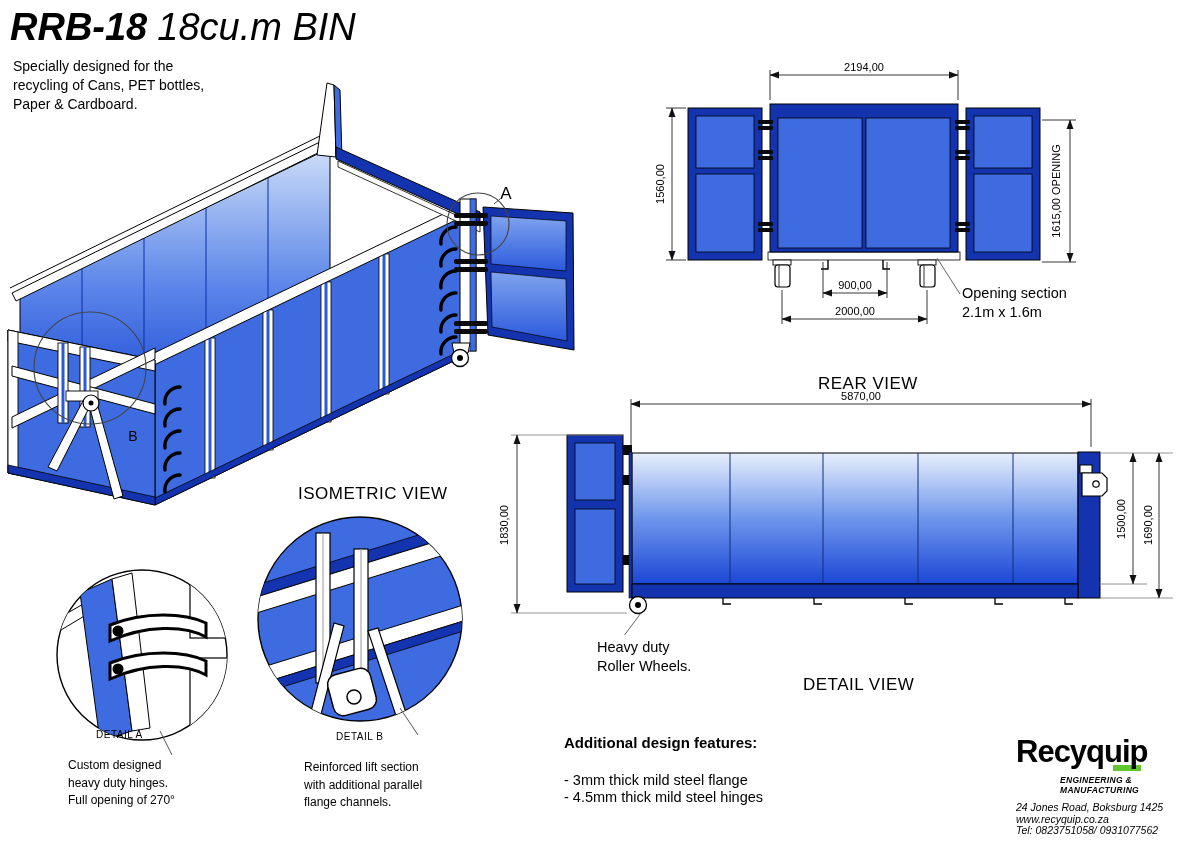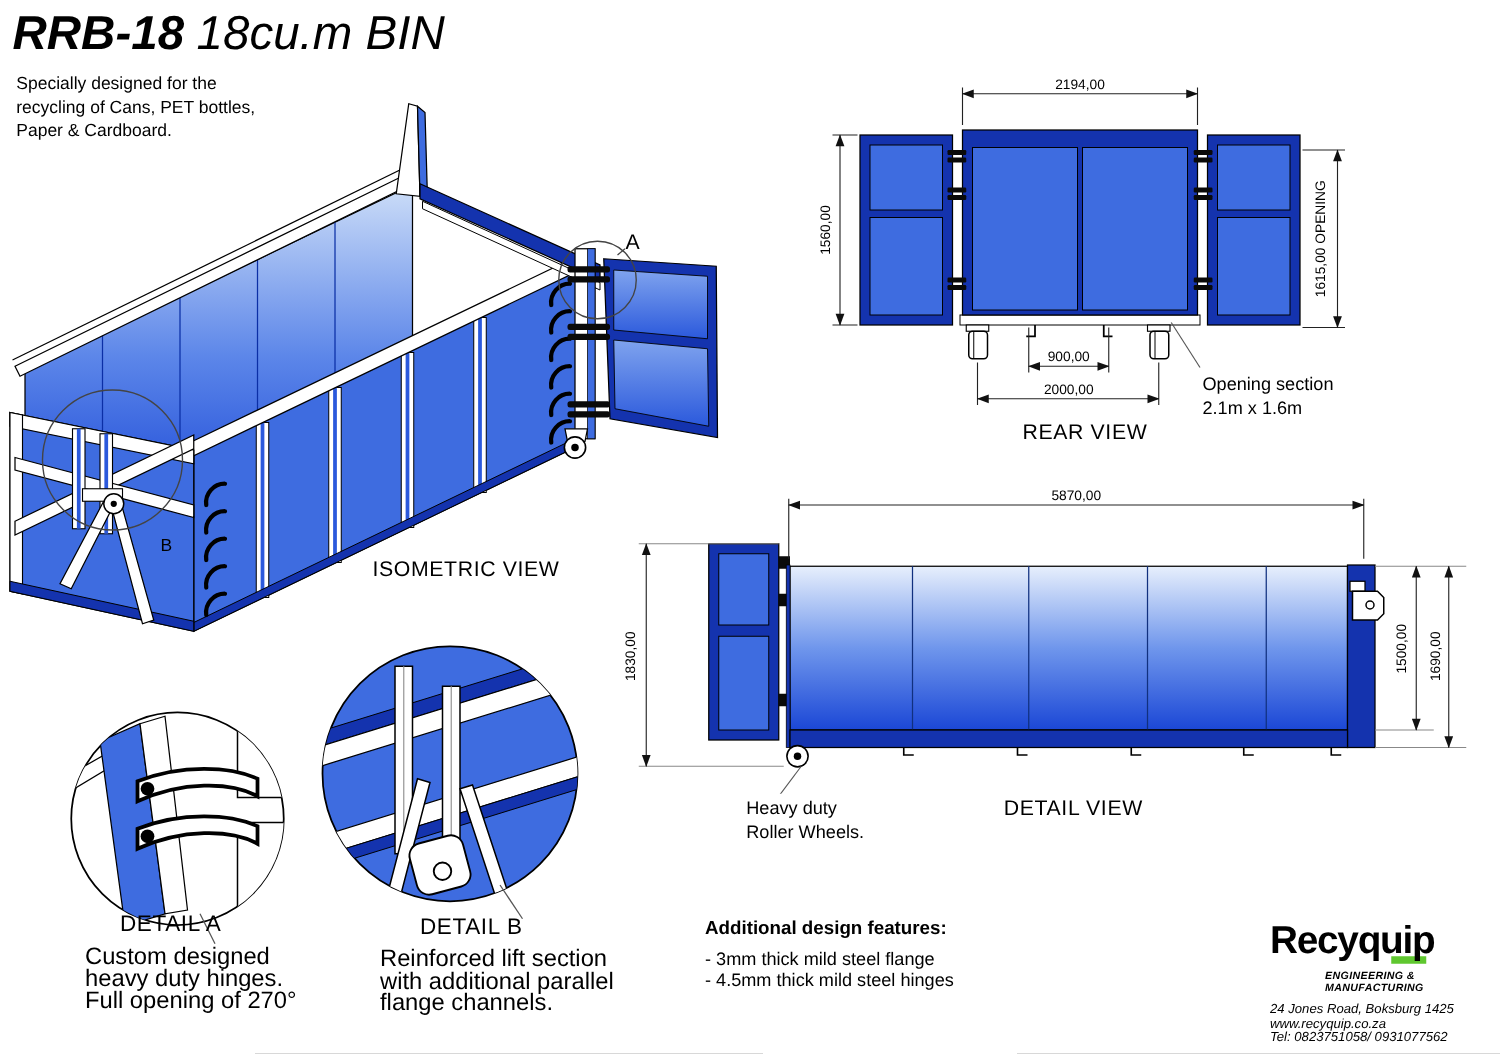--- a/index.html
+++ b/index.html
@@ -11,32 +11,32 @@
   .abs { position:absolute; }
   .pre { white-space:pre-line; }
 
   
   .title-row { left:10px; top:6px; font-style:italic; font-size:38px; letter-spacing:0; }
   .title-model { font-weight:800; }
   .title-cap { font-weight:400; margin-left:10px; }
   .subtitle { left:13px; top:57px; font-size:14px; line-height:19px; }
 
   
-  .view-label { font-size:17px; letter-spacing:0.5px; }
+  .view-label { font-size:17px; letter-spacing:0.5px;margin-top:38px; }
 
   
   .callout { font-size:14.5px; line-height:19px; }
 
   
-  .detail-caption { font-size:18px; letter-spacing:0.5px; }
-  .detail-desc { font-size:19px; line-height:17.5px; }
+  .detail-caption { font-size:10px; letter-spacing:0.5px; }
+  .detail-desc { font-size:12px; line-height:17.5px; }
 
   
   .features { left:564px; top:734px; font-size:14.5px; line-height:17.5px; }
-  .features .head { font-weight:bold; font-size:15px; margin-bottom:8px; }
+  .features .head { font-weight:bold; font-size:15px; margin-bottom:20px; }
 
   
   .logo { left:1016px; top:736px; width:180px; }
   .logo-name { font-size:31px; font-weight:800; letter-spacing:-1px; line-height:32px; position:relative; z-index:2; }
   .logo-bar { position:absolute; left:97px; top:29px; width:28px; height:6px; z-index:1; }
   .logo-tag { font-size:8.5px; font-weight:bold; font-style:italic; letter-spacing:0.3px; margin-top:7px;margin-left:44px; }
   .logo-addr { font-size:10.5px; line-height:11.6px; margin-top:7px;font-style:italic; }
 
   svg text { font-family:"Liberation Sans", sans-serif; font-size:11px; fill:#000; }
   svg text.big { font-size:17px; }
@@ -298,21 +298,21 @@
       <line x1="132" y1="269" x2="277" y2="269" marker-start="url(#arR)" marker-end="url(#arR)"></line>
       <line x1="287" y1="208" x2="310" y2="244" stroke="#555"></line>
     </g>
     <text x="214" y="21" text-anchor="middle">2194,00</text>
     <text transform="rotate(-90 14 134)" x="14" y="134" text-anchor="middle">1560,00</text>
     <text transform="rotate(-90 410 141)" x="410" y="141" text-anchor="middle">1615,00 OPENING</text>
     <text x="205" y="239" text-anchor="middle">900,00</text>
     <text x="205" y="265" text-anchor="middle">2000,00</text>
   </svg>
   <div class="abs view-label" style="left:818px;top:336px">REAR VIEW</div>
-  <div class="abs callout pre" style="left:962px;top:299px">Opening section
+  <div class="abs callout pre" style="left:962px;top:284px">Opening section
 2.1m x 1.6m</div>
 
   <svg class="abs" style="left:495px;top:385px" width="700" height="250" viewBox="0 0 700 250">
     <defs>
       <marker id="arS" viewBox="0 0 10 8" markerWidth="10" markerHeight="8" refX="9.5" refY="4" orient="auto-start-reverse" markerUnits="userSpaceOnUse">
         <path d="M0.5,0.5 L10,4 L0.5,7.5 Z" fill="#111"></path>
       </marker>
       <linearGradient id="gSec" x1="0" y1="0" x2="0" y2="1">
         <stop offset="0" stop-color="#e7effc"></stop>
           <stop offset="0.5" stop-color="#6f96ec"></stop>

